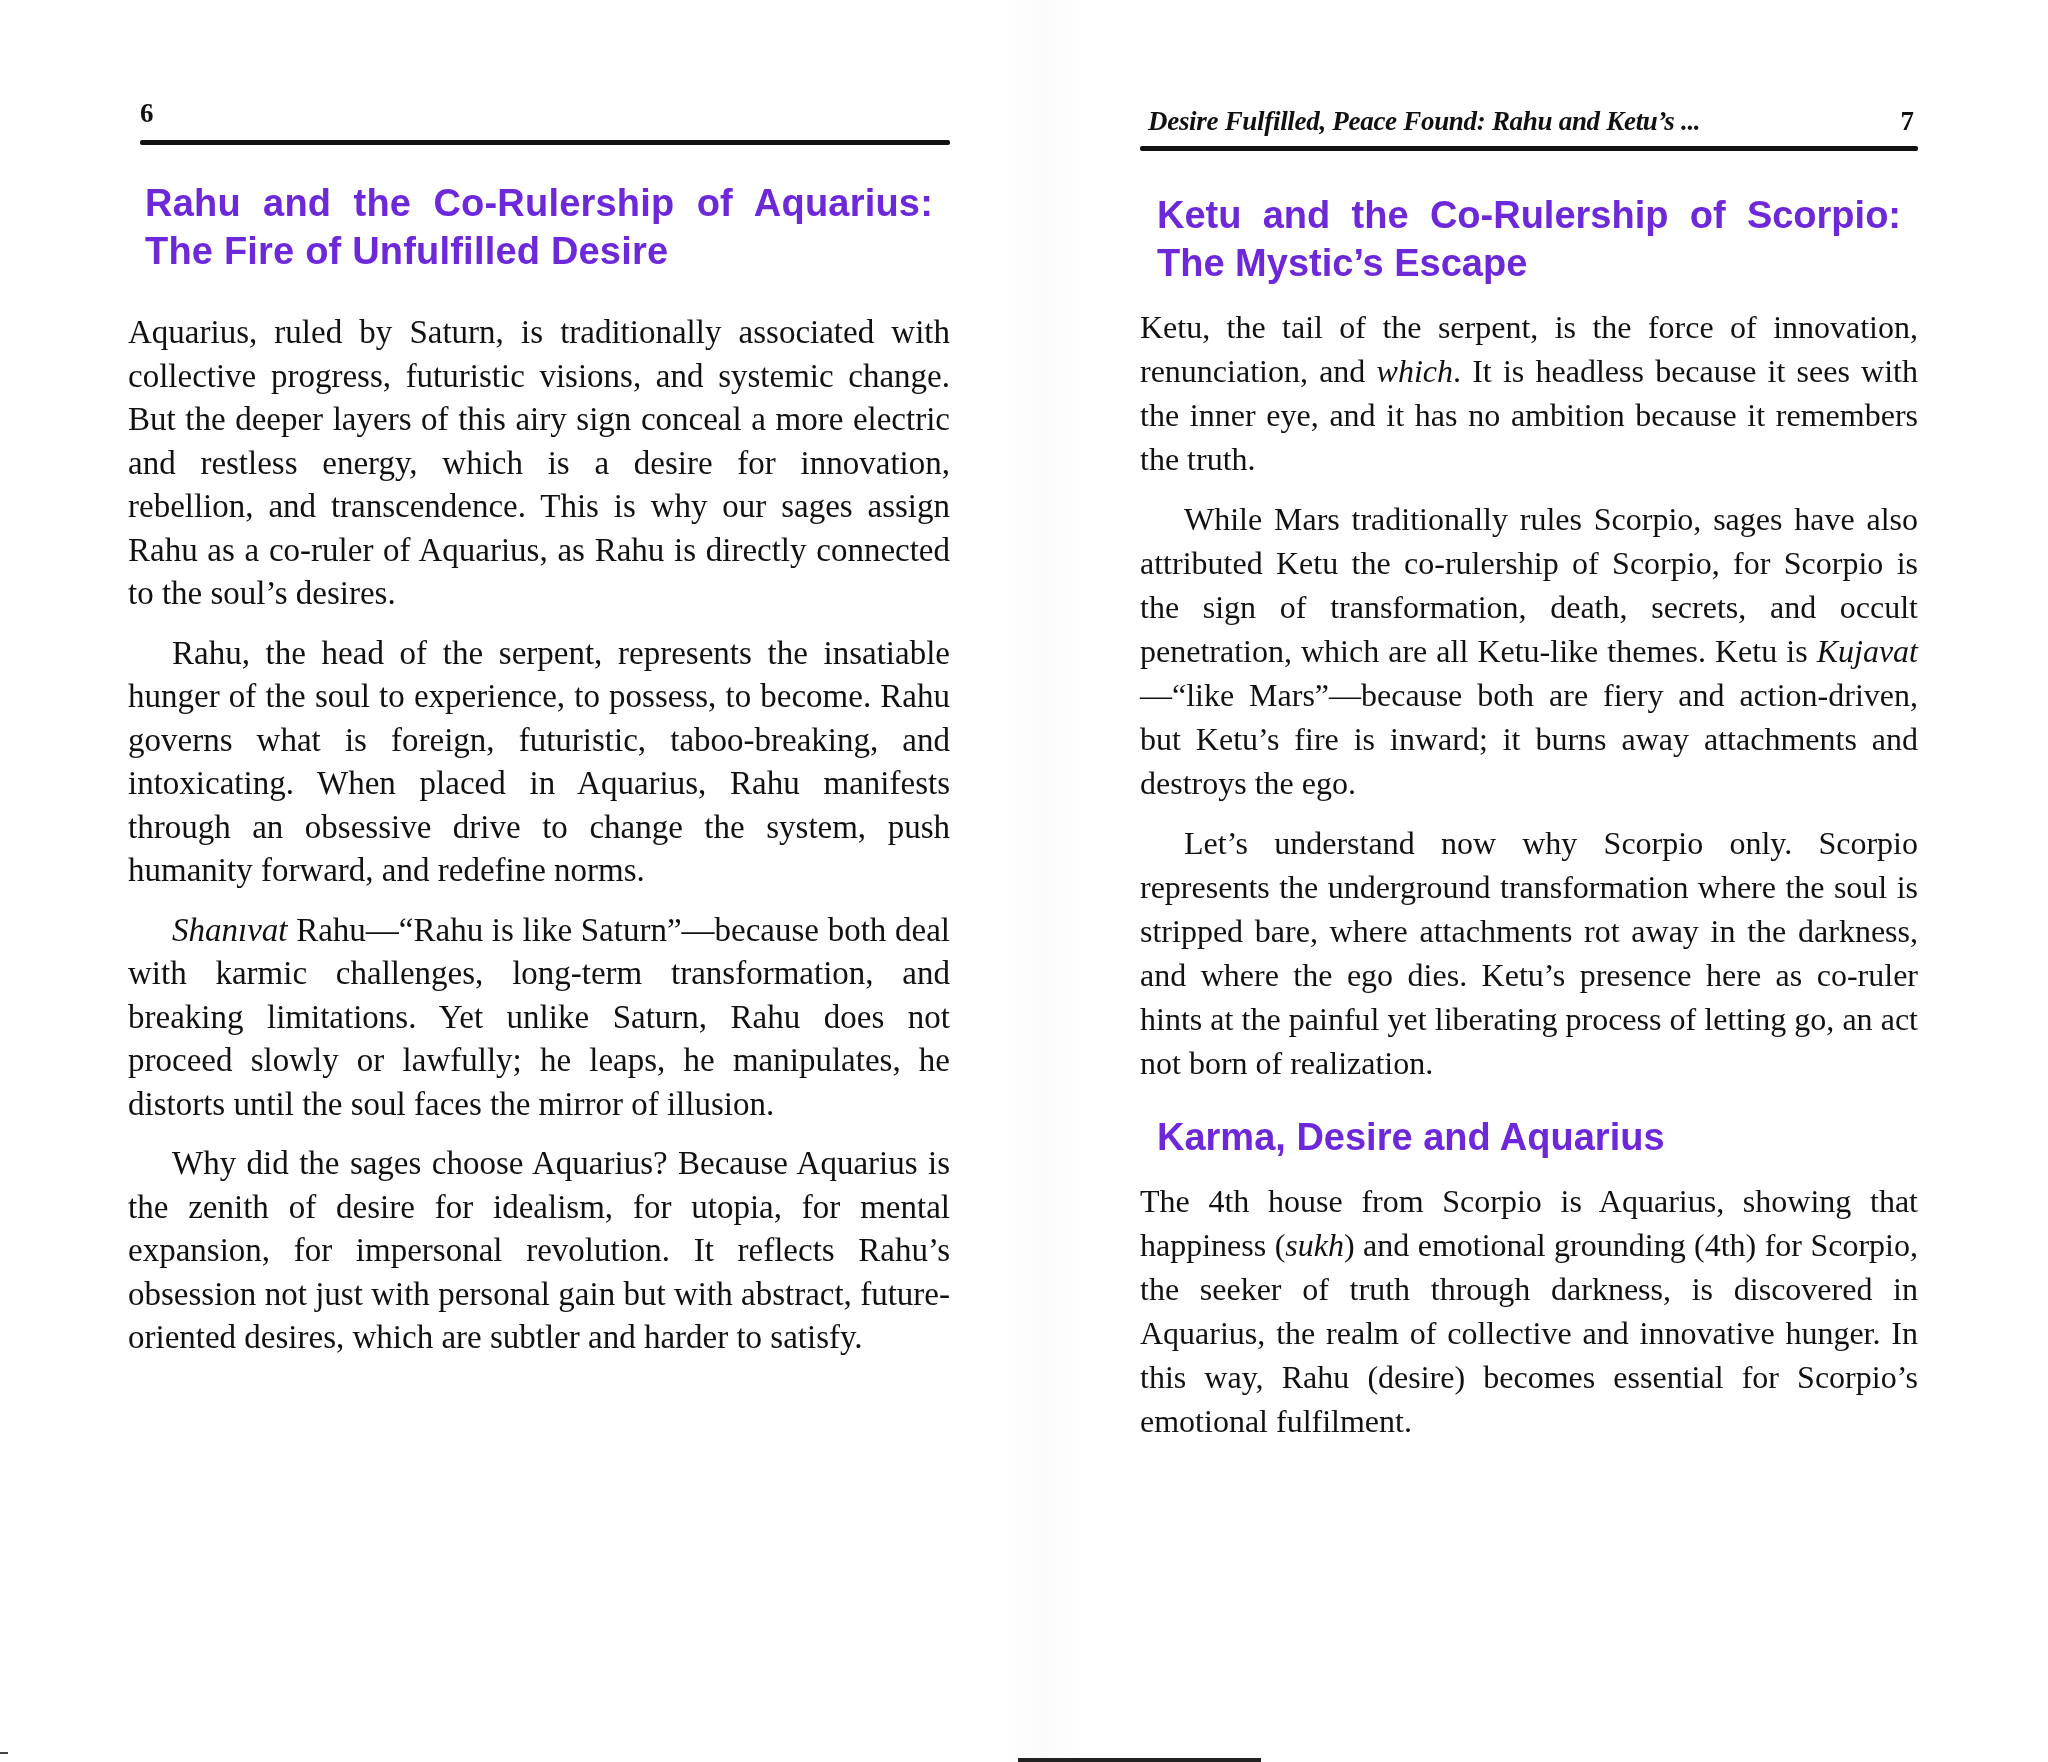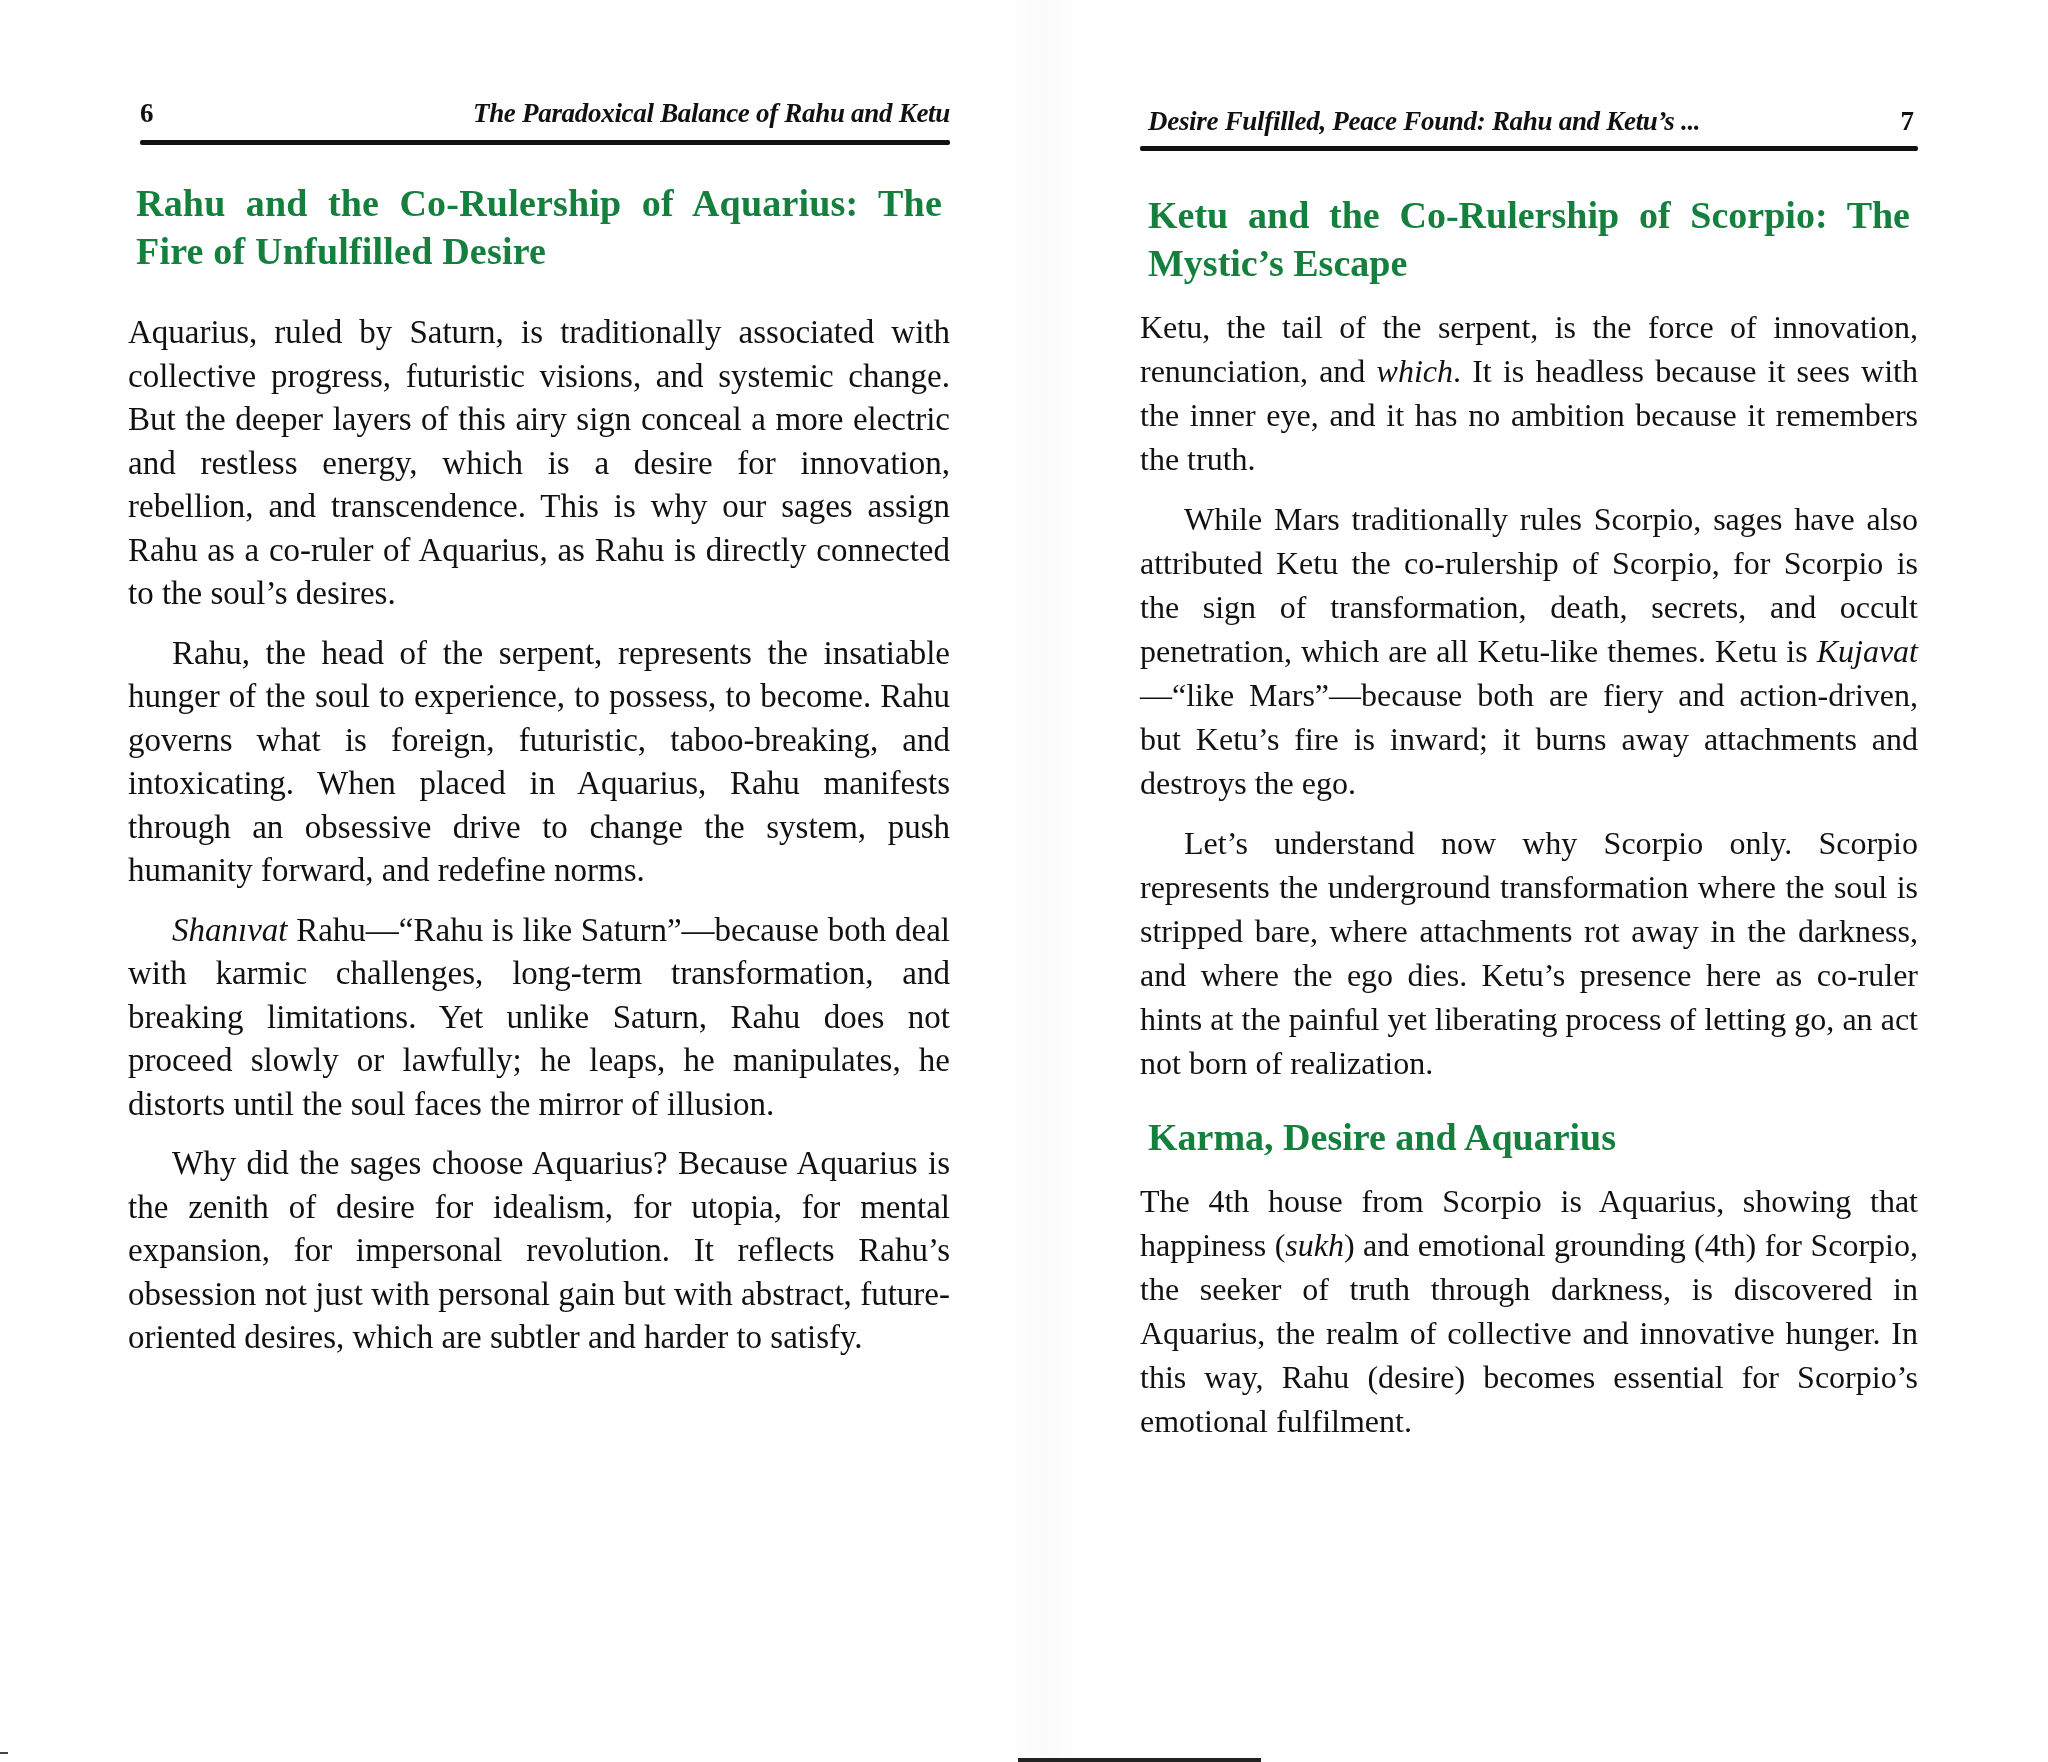--- a/index.html
+++ b/index.html
@@ -14,22 +14,22 @@
     .folio { position: absolute; top: 0; font-weight: bold; font-size: 27px; }
     .left .folio { left: 12px; }
     .right .folio { right: 4px; }
     .head-title { position: absolute; top: 0; font-style: italic; font-weight: bold;
                   letter-spacing: -0.3px; }
     .left .head-title { right: 0; }
     .right .head-title { left: 8px; }
     .rule { height: 5px; background: #111; border-radius: 2px; }
     .left .rule { margin-left: 12px; margin-top: -2px; }
     .right .rule { margin-top: -4px; }
-    h2 { font-family: Liberation Serif, serif; font-weight: bold;
-         font-size: 38px; line-height: 48px; margin: 8px; color: #15803d; }
+    h2 { font-family: Liberation Sans, sans-serif; font-weight: bold;
+         font-size: 38px; line-height: 48px; margin: 17px; color: #6d28d9; }
     .left h2 { margin-top: 34px; text-align: justify; letter-spacing: 0.2px; }
     .right h2 { margin-top: 40px; text-align: justify; }
     h2.section { margin-top: 28px !important; }
     p { margin: 0; font-size: 33px; line-height: 43.5px; text-align: justify;
         hyphens: none; }
     .left p.first { margin-top: 36px; }
     .right p.first { margin-top: 18px; }
     p + p { margin-top: 16px; }
     p.indent { text-indent: 44px; }
     h2 + p { margin-top: 18px; }
@@ -41,21 +41,20 @@
                     background: linear-gradient(90deg, rgba(0,0,0,0) 0%, rgba(0,0,0,0.015) 50%, rgba(0,0,0,0) 100%); }
   </style>
 </head>
 <body>
 
 <div class="gutter-shade"></div>
 
 <div class="page left">
   <div class="running-head">
     <span class="folio">6</span>
-    <span class="head-title">The Paradoxical Balance of Rahu and Ketu</span>
   </div>
   <div class="rule"></div>
   <h2>Rahu and the Co-Rulership of Aquarius: The Fire of Unfulfilled Desire</h2>
   <p class="first">Aquarius, ruled by Saturn, is traditionally associated with collective progress, futuristic visions, and systemic change. But the deeper layers of this airy sign conceal a more electric and restless energy, which is a desire for innovation, rebellion, and transcendence. This is why our sages assign Rahu as a co-ruler of Aquarius, as Rahu is directly connected to the soul’s desires.</p>
   <p class="indent">Rahu, the head of the serpent, represents the insatiable hunger of the soul to experience, to possess, to become. Rahu governs what is foreign, futuristic, taboo-breaking, and intoxicating. When placed in Aquarius, Rahu manifests through an obsessive drive to change the system, push humanity forward, and redefine norms.</p>
   <p class="indent"><em>Shanıvat</em><span> Rahu—“Rahu is like Saturn”—because both deal with karmic challenges, long-term transformation, and breaking limitations. Yet unlike Saturn, Rahu does not proceed slowly or lawfully; he leaps, he manipulates, he distorts until the soul faces the mirror of illusion.</span></p>
   <p class="indent">Why did the sages choose Aquarius? Because Aquarius is the zenith of desire for idealism, for utopia, for mental expansion, for impersonal revolution. It reflects Rahu’s obsession not just with personal gain but with abstract, future-oriented desires, which are subtler and harder to satisfy.</p>
 </div>
 
 <div class="page right">

